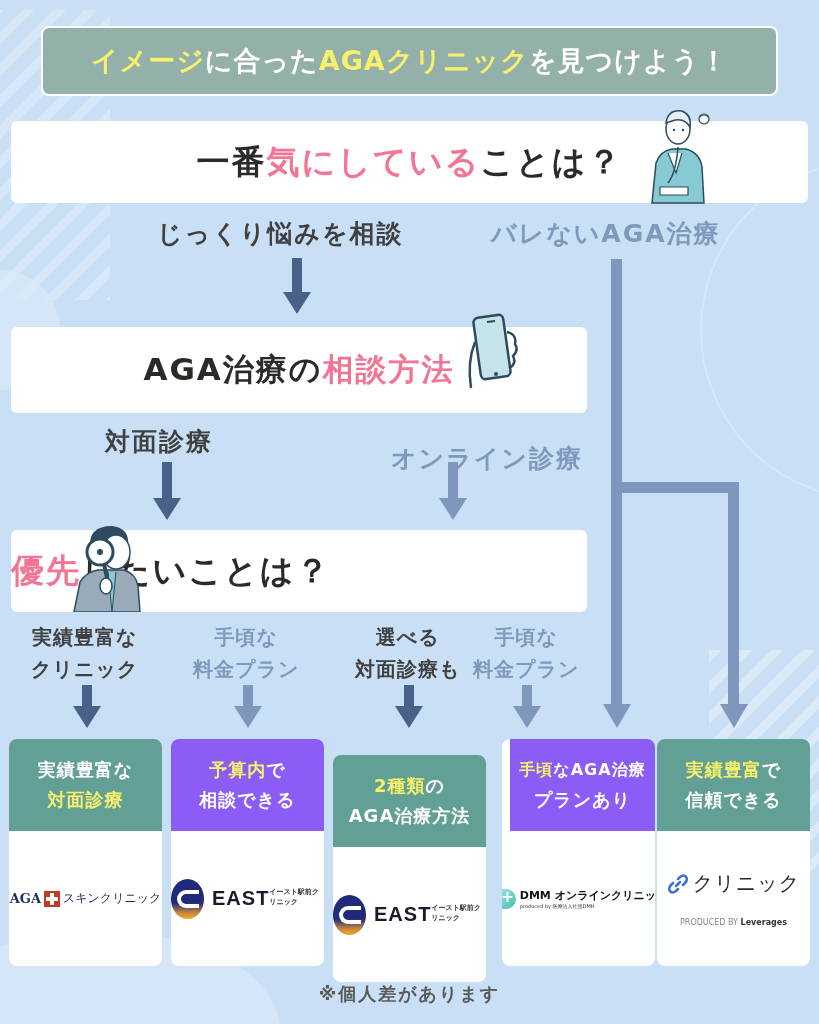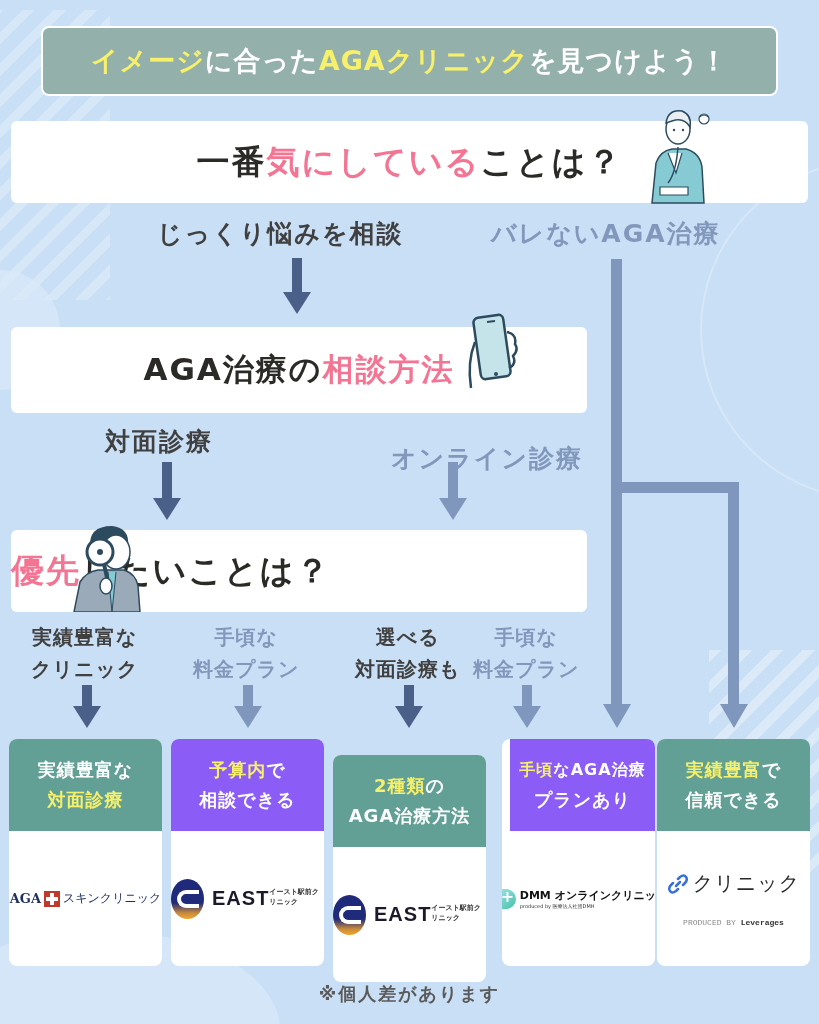--- a/index.html
+++ b/index.html
@@ -99,21 +99,21 @@
   .logo-dmm { display: flex; align-items: center; gap: 4px; }
   .dmm-mark { width: 18px; height: 20px; background: linear-gradient(135deg, #9fe2e8, #45c1a8); border-radius: 2px 10px 10px 2px; position: relative; }
   .dmm-mark::after { content: "+"; position: absolute; left: 3px; top: -2px; color: #fff; font-size: 16px; }
   .dmm-text { display: flex; flex-direction: column; }
   .dmm-text .big { font-size: 11px; color: #111; white-space: nowrap; }
   .dmm-text .sm { font-size: 5px; color: #333; font-weight: normal; }
 
   .logo-reba { display: flex; flex-direction: column; align-items: center; }
   .reba-top { display: flex; align-items: center; gap: 4px; }
   .reba-top .big { font-size: 20px; color: #2a2a2a; font-weight: normal; letter-spacing: 1px; }
-  .reba-sub { font-size: 8px; color: #888; font-weight: normal; margin-top: 21px; font-family: Liberation Mono, monospace; }
+  .reba-sub { font-size: 8px; color: #888; font-weight: normal; margin-top: 21px; }
   .reba-sub b { color: #333; font-weight: bold; }
 
   .footnote { position: absolute; left: 0; width: 819px; top: 982px; text-align: center; font-size: 18px; color: #5a5a5a; letter-spacing: 2px; }
 
   
   .illus { position: absolute; }
 </style>
 </head>
 <body>
 

